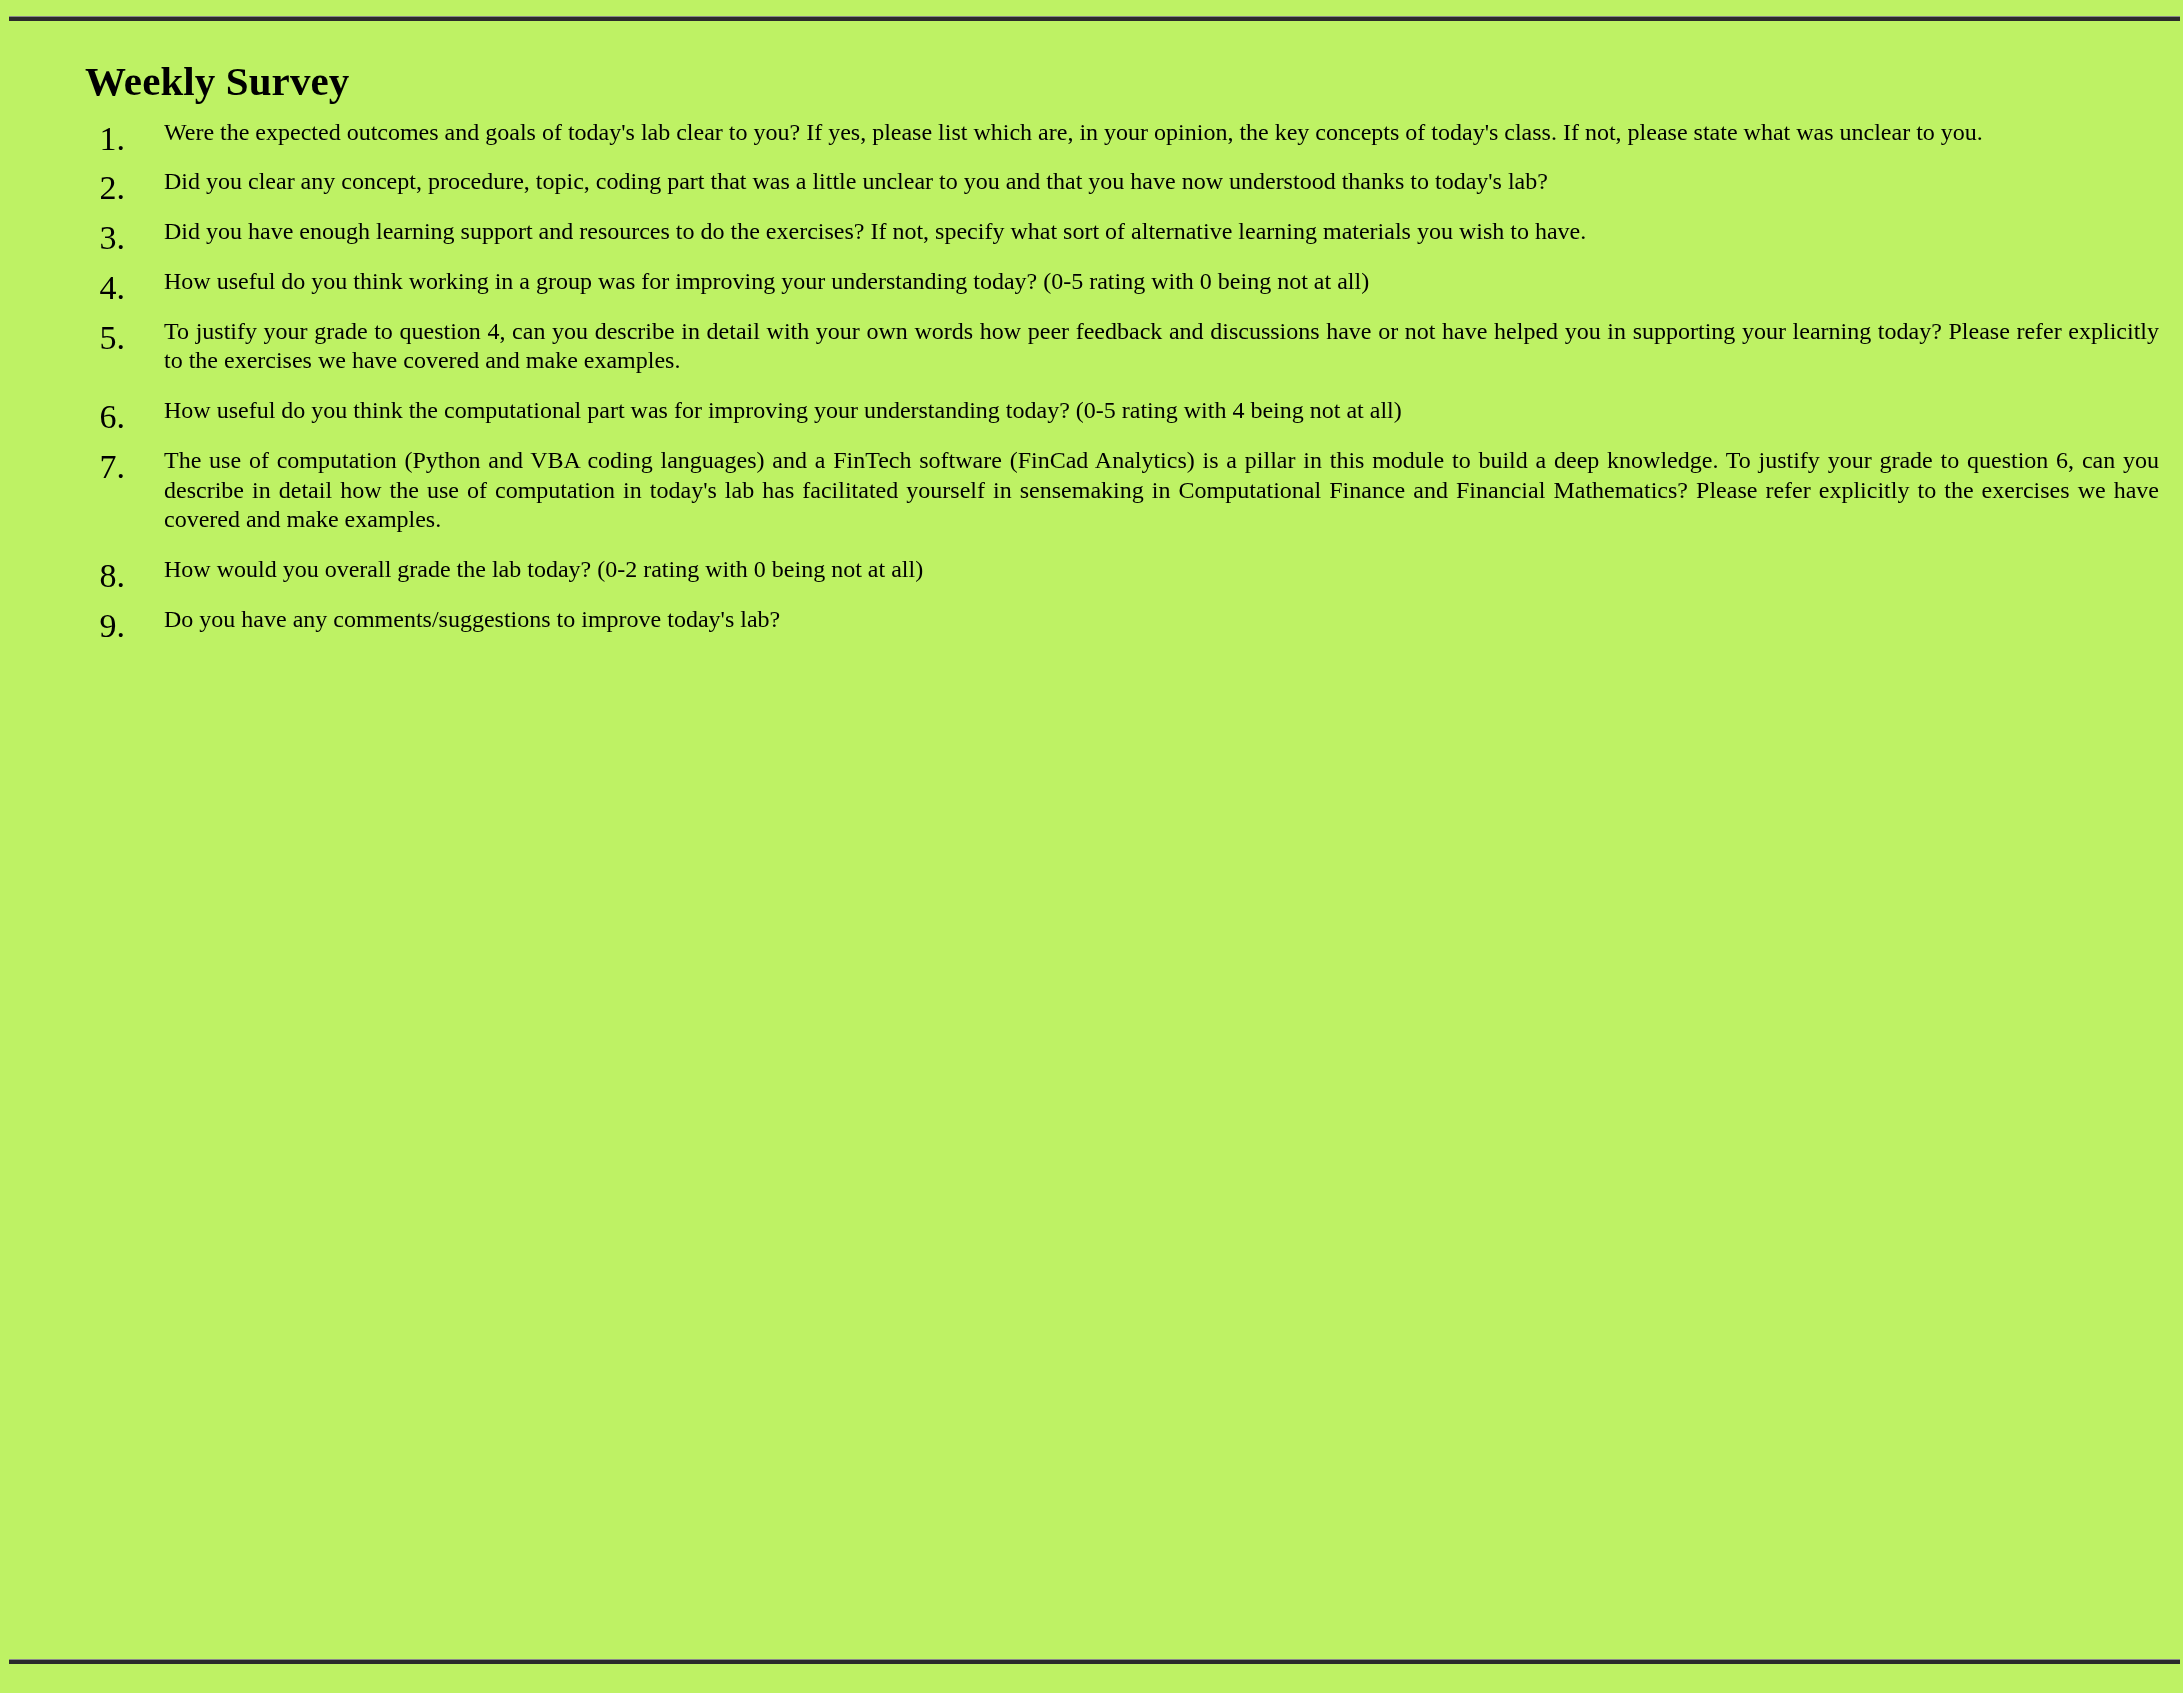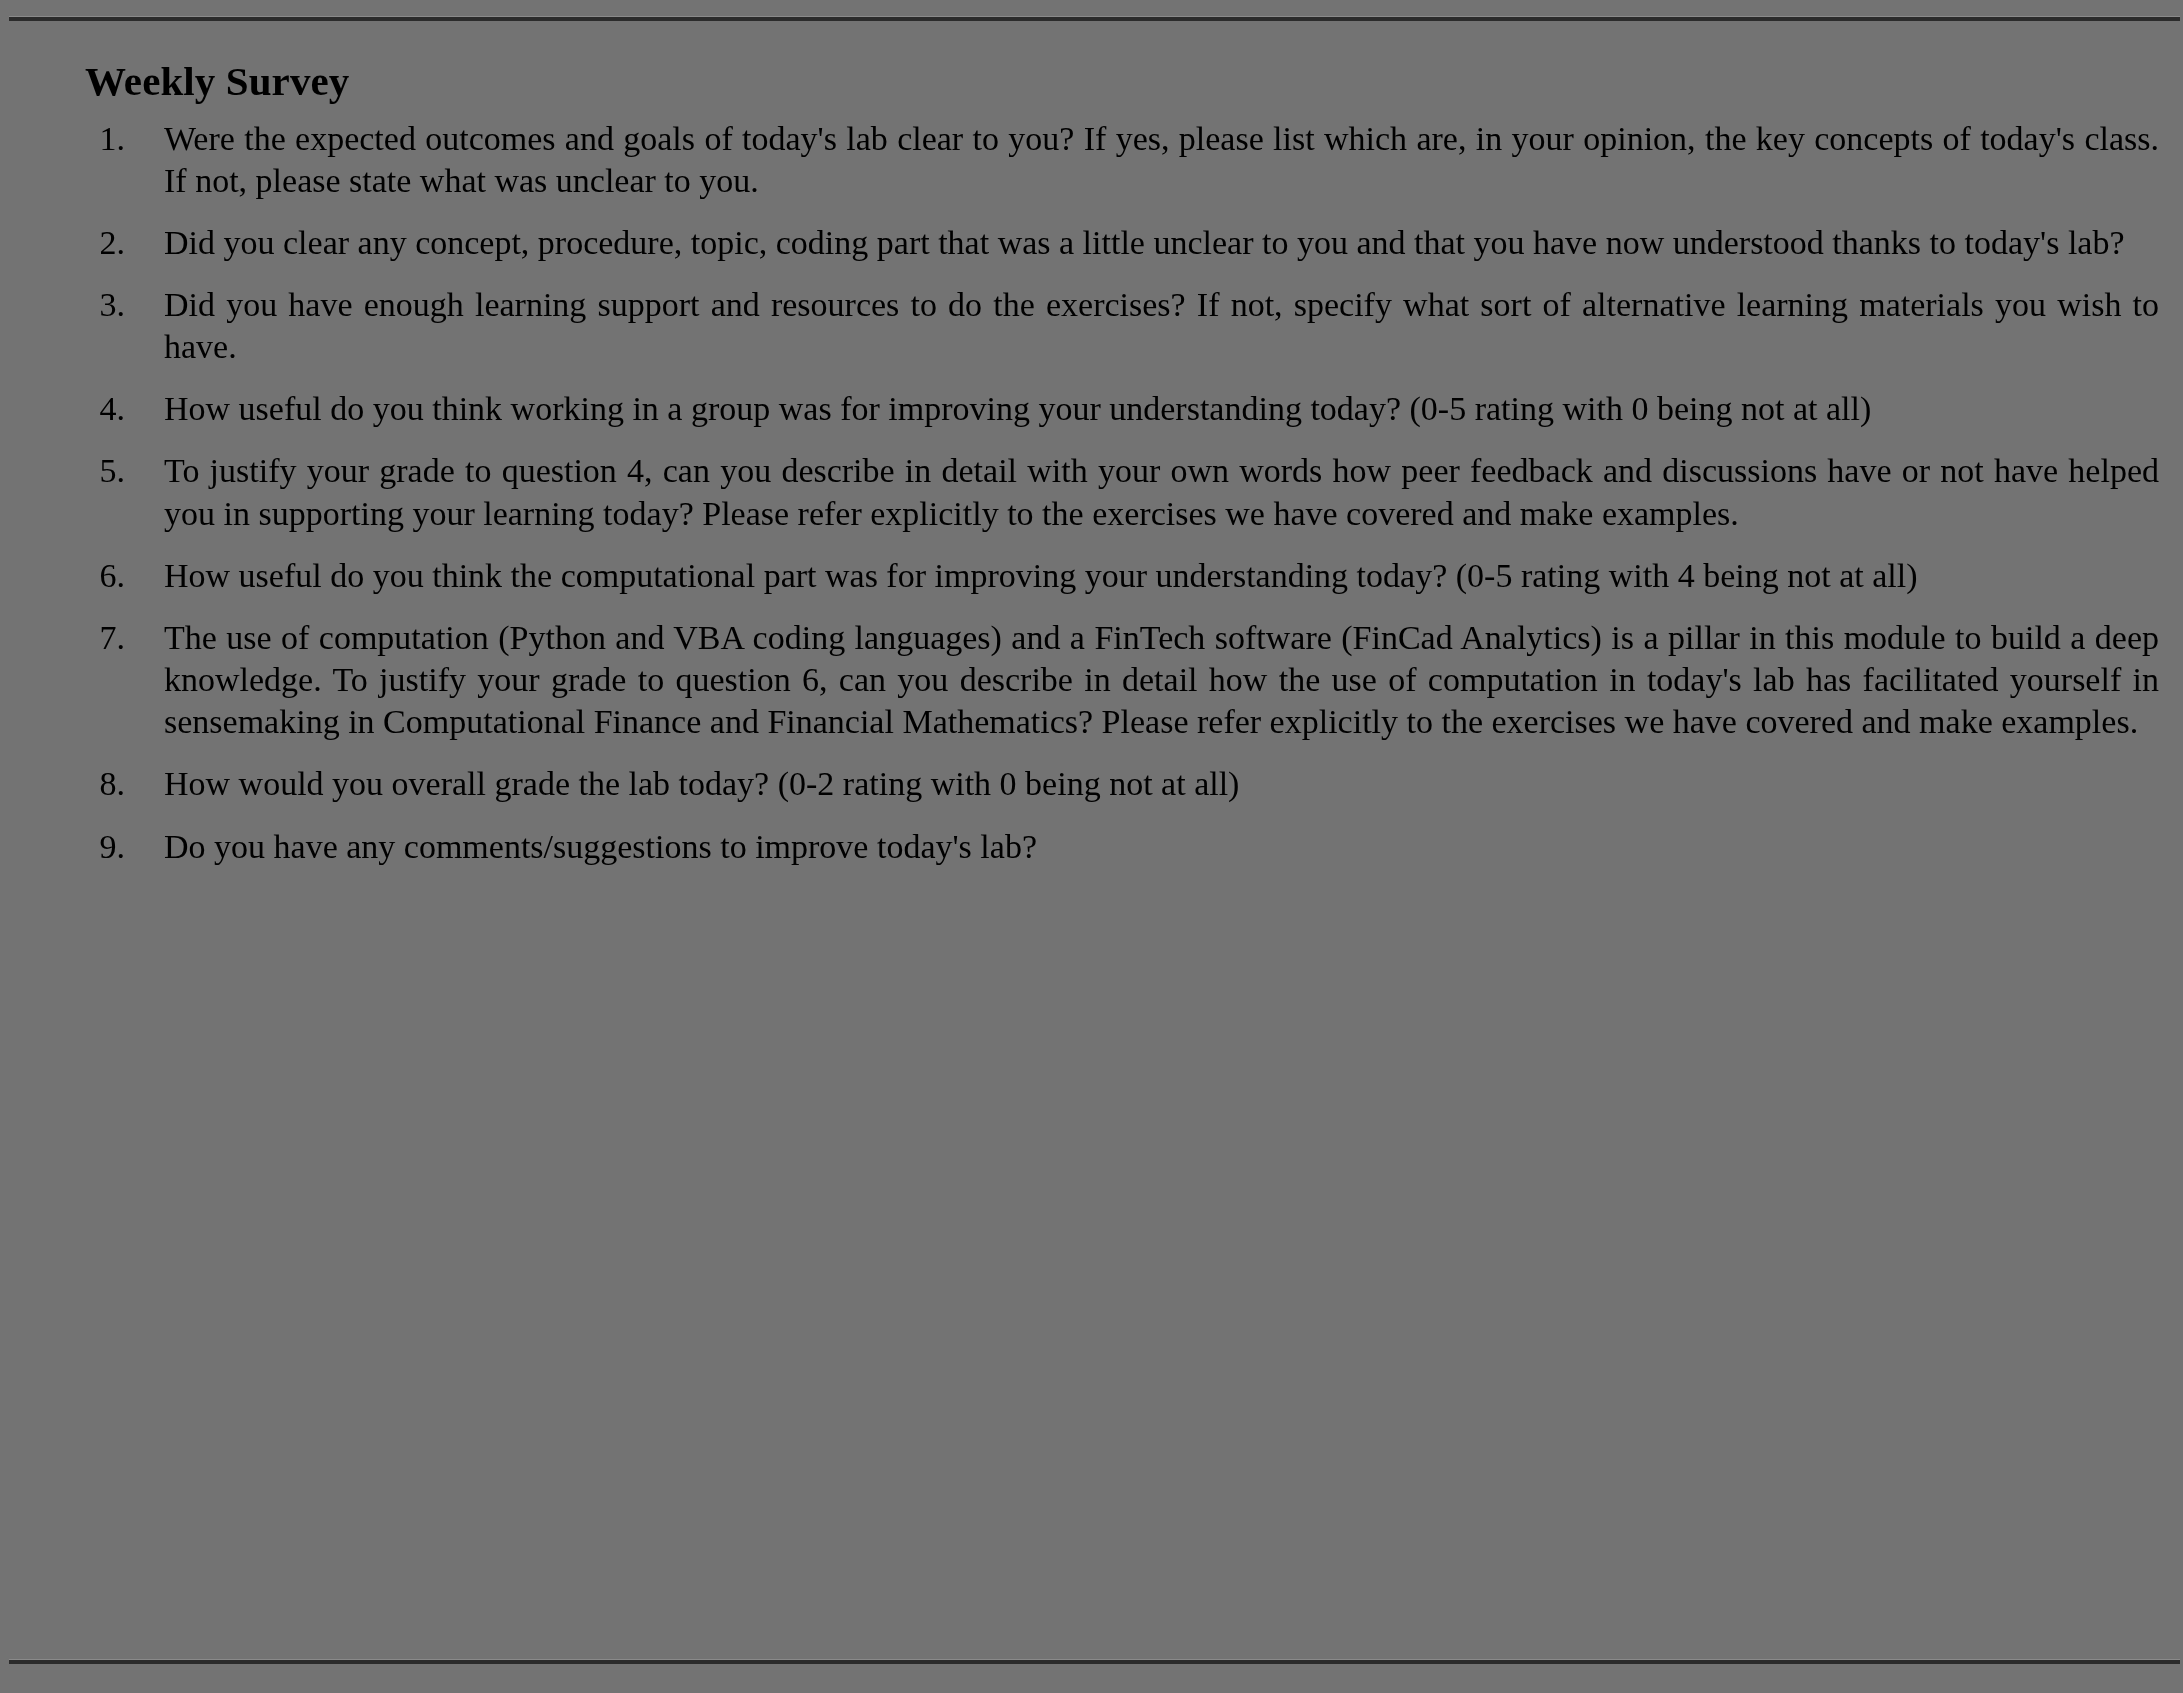--- a/index.html
+++ b/index.html
@@ -6,21 +6,21 @@
   html, body {
     margin: 0;
     padding: 0;
     background: #ffffff;
   }
 
   .page {
     position: relative;
     width: 2183px;
     height: 1694px;
-    background: #737373;
+    background: #bef264;
     box-sizing: border-box;
     font-family: "Liberation Serif", "DejaVu Serif", serif;
     color: #000000;
     overflow: hidden;
   }
 
   
   .rule-top {
     position: absolute;
     left: 8.6px;
@@ -65,21 +65,21 @@
     margin: 0;
     padding: 0;
     counter-reset: qnum;
   }
 
   ol.questions > li {
     position: relative;
     counter-increment: qnum;
     padding-left: 79px;
     margin: 0 0 20px 0;
-    font-size: 34px;
+    font-size: 24px;
     line-height: 1.24;
     text-align: justify;
     text-justify: inter-word;
   }
 
   ol.questions > li:last-child {
     margin-bottom: 16px;
   }
 
   ol.questions > li::before {

